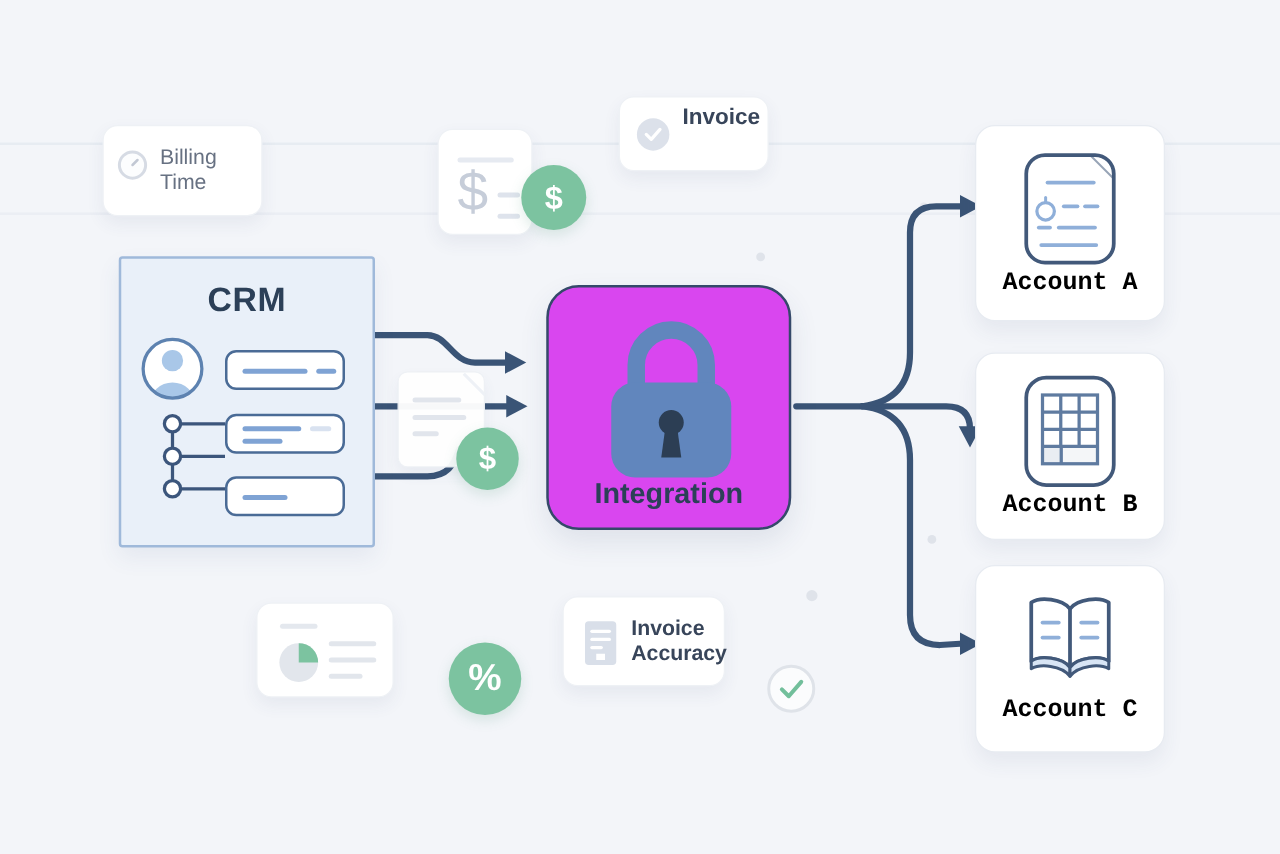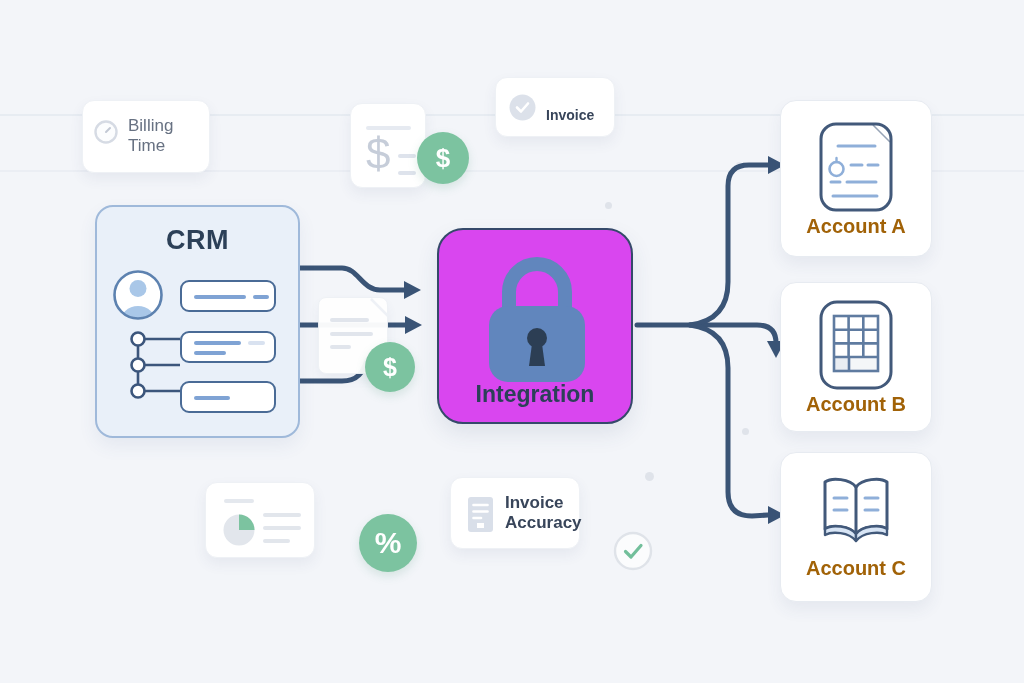--- a/index.html
+++ b/index.html
@@ -14,37 +14,37 @@
   .card{position:absolute;background:#fff;border:1px solid #eef1f5;border-radius:12px;
         box-shadow:0 6px 14px rgba(50,70,110,.07);}
   .card-label{color:#38455a;font-weight:600;line-height:1.18;}
   .gray-label{color:#677182;font-weight:500;line-height:1.2;}
   
   .badge{position:absolute;border-radius:50%;background:#7cc3a0;color:#fff;display:flex;
          align-items:center;justify-content:center;font-weight:700;
          box-shadow:0 4px 10px rgba(80,150,120,.18);}
   
   #crm-box{position:absolute;left:95px;top:205px;width:205px;height:233px;background:#e9f0f9;
-           border:2px solid #9fb9da;border-radius:18px;box-shadow:0 8px 18px rgba(60,90,140,.08);}
+           border:2px solid #9fb9da;border-radius:3px;box-shadow:0 8px 18px rgba(60,90,140,.08);}
   #crm-title{position:absolute;top:18px;left:0;width:100%;text-align:center;
              font-size:27px;font-weight:700;color:#2c4058;letter-spacing:.5px;}
   .crm-row{position:absolute;left:83px;width:96px;height:32px;background:#fff;
            border:2px solid #4a6b96;border-radius:9px;}
   .crm-line{position:absolute;height:4px;border-radius:2px;background:#7fa3d4;}
   .crm-line.faint{background:#d9e2f0;}
   
   #integration-box{position:absolute;left:437px;top:228px;width:196px;height:196px;background:#d946ef;
                    border:2.5px solid #35496a;border-radius:26px;box-shadow:0 10px 22px rgba(50,70,110,.10);}
   #integration-title{position:absolute;bottom:14px;width:100%;text-align:center;
                      font-size:23px;font-weight:700;color:#2c4058;}
   
   .account-card{position:absolute;left:780px;width:152px;background:#fff;border:1px solid #e7ebf1;
                 border-radius:16px;box-shadow:0 8px 16px rgba(50,70,110,.07);
                 display:flex;flex-direction:column;align-items:center;}
-  .account-label{font-size:20px;font-weight:600;color:#a16207;margin-top:2px;}
+  .account-label{font-size:20px;font-weight:600;color:#000000;margin-top:2px;font-family:Liberation Mono, monospace;}
   svg{display:block;}
 </style>
 </head>
 <body>
 
 <div id="canvas">
 
   <div class="bg-line" style="left:0;top:114px;width:1024px;height:2px;"></div>
   <div class="bg-line" style="left:0;top:170px;width:1024px;height:2px;opacity:.7;"></div>
   <div class="bg-dot" style="left:605px;top:202px;width:7px;height:7px;"></div>
@@ -84,21 +84,21 @@
     <span class="abs" style="left:47px;top:50px;width:18px;height:4px;border-radius:2px;background:#dee3ec;"></span>
     <span class="abs" style="left:47px;top:67px;width:18px;height:4px;border-radius:2px;background:#dee3ec;"></span>
   </div>
   <div class="badge" style="left:417px;top:132px;width:52px;height:52px;font-size:26px;">$</div>
 
   <div class="card" style="left:495px;top:77px;width:120px;height:60px;">
     <svg class="abs" style="left:13px;top:16px;" width="27" height="27" viewBox="0 0 27 27">
       <circle cx="13.5" cy="13.5" r="13" fill="#dce1ea"></circle>
       <path d="M8 13.5 L12 17.5 L19 9.5" stroke="#fff" stroke-width="2.6" fill="none" stroke-linecap="round" stroke-linejoin="round"></path>
     </svg>
-    <div class="abs card-label" style="left:50px;top:29px;font-size:14px;">Invoice</div>
+    <div class="abs card-label" style="left:50px;top:5px;font-size:18px;">Invoice</div>
   </div>
 
   <div id="crm-box">
     <div id="crm-title">CRM</div>
 
     <svg class="abs" style="left:15px;top:62px;" width="52" height="52" viewBox="0 0 52 52">
       <defs>
           <clipPath id="avclip">
             <circle cx="26" cy="26" r="23"></circle>
           </clipPath>

